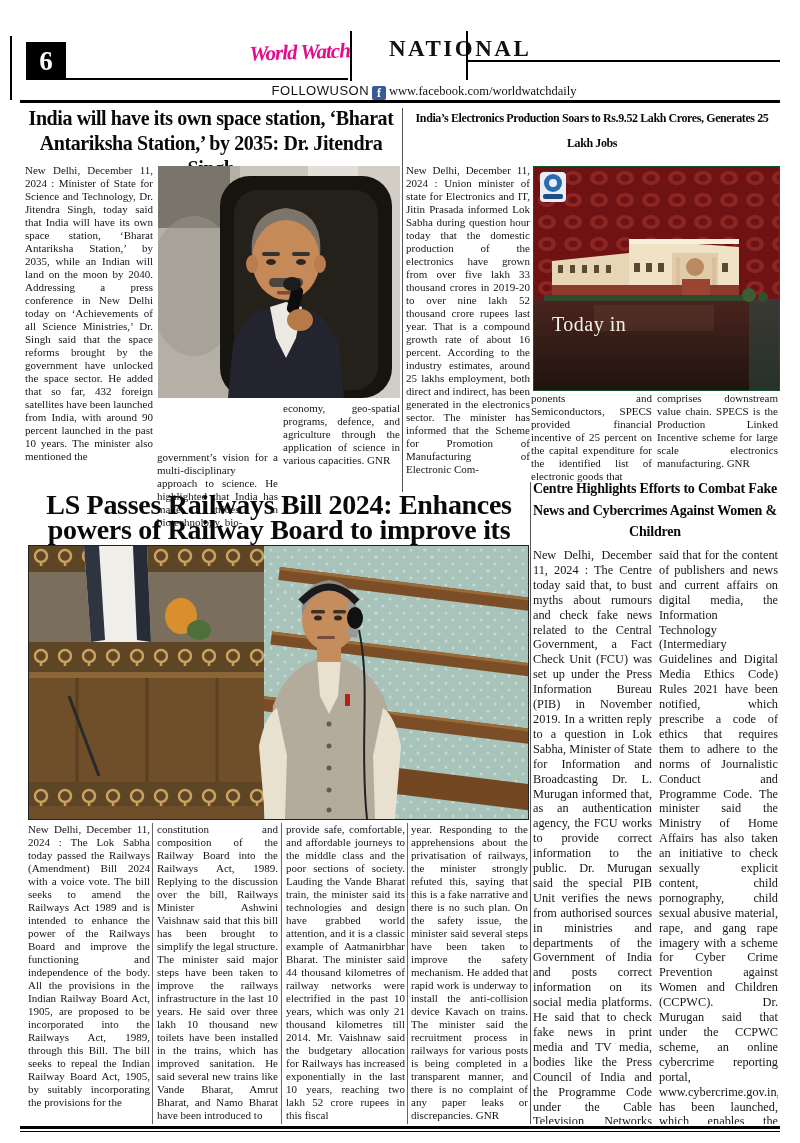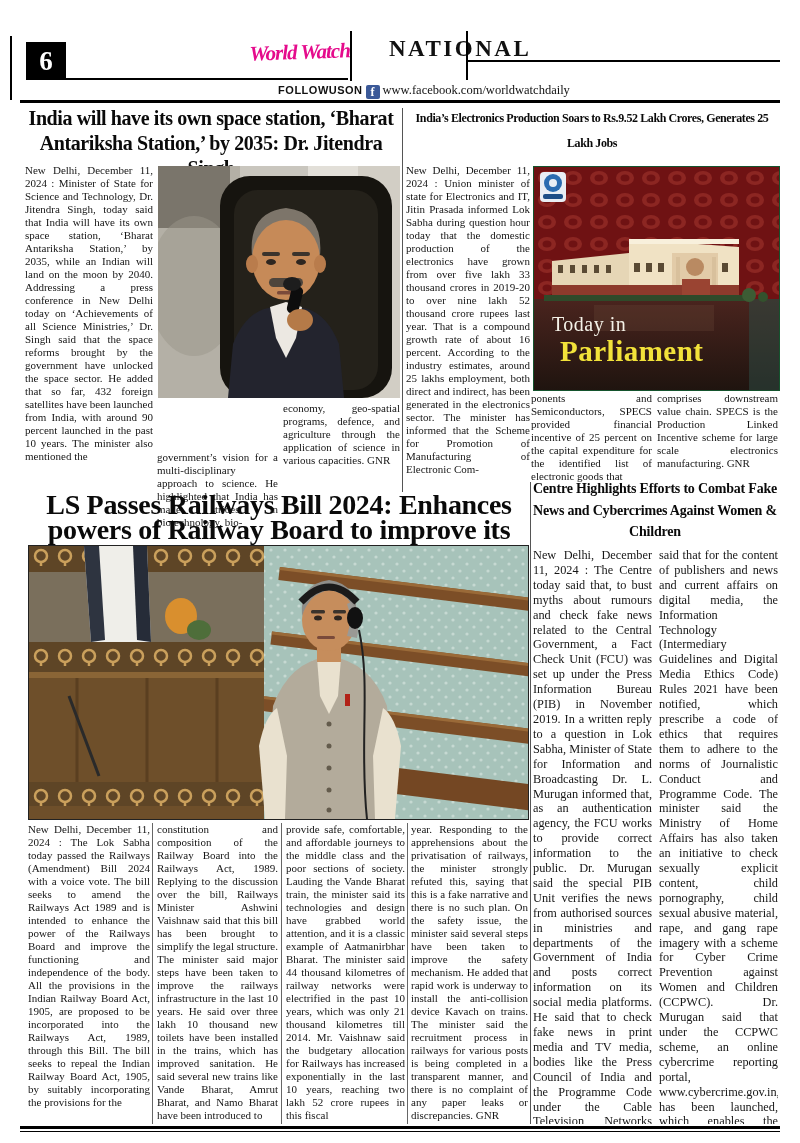--- a/index.html
+++ b/index.html
@@ -10,21 +10,21 @@
   .rule{position:absolute;background:#000;}
   
   .pagenum{position:absolute;left:26px;top:42px;width:40px;height:38px;background:#000;
     color:#fff;font-size:27px;font-weight:bold;text-align:center;line-height:38px;}
   .brand{position:absolute;left:248px;top:44px;width:104px;height:34px;
     color:#e50b8c;font-weight:bold;font-style:italic;font-size:21px;line-height:17px;
     text-align:center;letter-spacing:-1px;transform:rotate(-2deg);}
   .section{position:absolute;left:358px;top:36px;font-size:23px;font-weight:bold;letter-spacing:2.5px;margin-left:31px;}
   .dateline{position:absolute;left:480px;top:62px;font-size:12.5px;font-weight:bold;letter-spacing:.2px;}
   .followrow{position:absolute;left:0;top:83px;width:800px;text-align:center;font-size:12px;}
-  .followrow .flabel{font-family:"Liberation Sans",sans-serif;font-weight:bold;font-size:11px;letter-spacing:.5px;padding-left:48px;}
+  .followrow .flabel{font-family:"Liberation Sans",sans-serif;font-weight:normal;font-size:13px;letter-spacing:.5px;padding-left:48px;}
   .fb{display:inline-block;width:14px;height:14px;background:#3b5998;color:#fff;border-radius:2px;
     font-family:"Liberation Serif",serif;font-weight:bold;font-size:12px;line-height:14px;
     text-align:center;vertical-align:-2px;margin:0 3px;}
   .fburl{font-size:12.5px;}
   
   .hl{position:absolute;text-align:center;font-weight:bold;color:#0a0a0a;}
   .hl-a1{left:22px;top:106px;width:378px;font-size:20px;line-height:25px;letter-spacing:-.4px;}
   .hl-a2{left:404px;top:106px;width:376px;font-size:12px;line-height:25px;letter-spacing:-.4px;}
   .hl-a3{left:30px;top:492px;width:498px;font-size:28px;line-height:25px;letter-spacing:-.3px;}
   .hl-a4{left:531px;top:478px;width:248px;font-size:14px;line-height:21.5px;letter-spacing:-.2px;}
@@ -135,21 +135,20 @@
       <circle cx="215" cy="128" r="7" fill="#3c5c34"></circle>
       <circle cx="229" cy="130" r="5" fill="#33512d"></circle>
       <g>
         <rect x="6" y="5" width="26" height="30" rx="4" fill="#e8eef4"></rect>
         <circle cx="19" cy="16" r="9" fill="#2a6cb0"></circle>
         <circle cx="19" cy="16" r="4" fill="#e8eef4"></circle>
         <rect x="9" y="27" width="20" height="5" rx="2" fill="#1d4e86"></rect>
       </g>
     </svg>
     <div class="parl-cap1">Today in</div>
-    <div class="parl-cap2">Parliament</div>
   </div>
 
   <div class="col" style="left:531px;top:392px;width:121px;height:100px;">ponents and Semiconductors, SPECS provided financial incentive of 25 percent on the capital expenditure for the identified list of electronic goods that</div>
   <div class="col" style="left:657px;top:392px;width:121px;height:100px;">comprises downstream value chain. SPECS is the Production Linked Incentive scheme for large scale electronics manufacturing. GNR</div>
 
   <div class="hl hl-a3">LS Passes Railways Bill 2024: Enhances powers of Railway Board to improve its functioning</div>
 
   <div class="photo" style="left:28px;top:545px;width:499px;height:273px;border:1px solid #222;">
     <svg width="499" height="273" viewBox="0 0 499 273" xmlns="http://www.w3.org/2000/svg">
       <defs>

